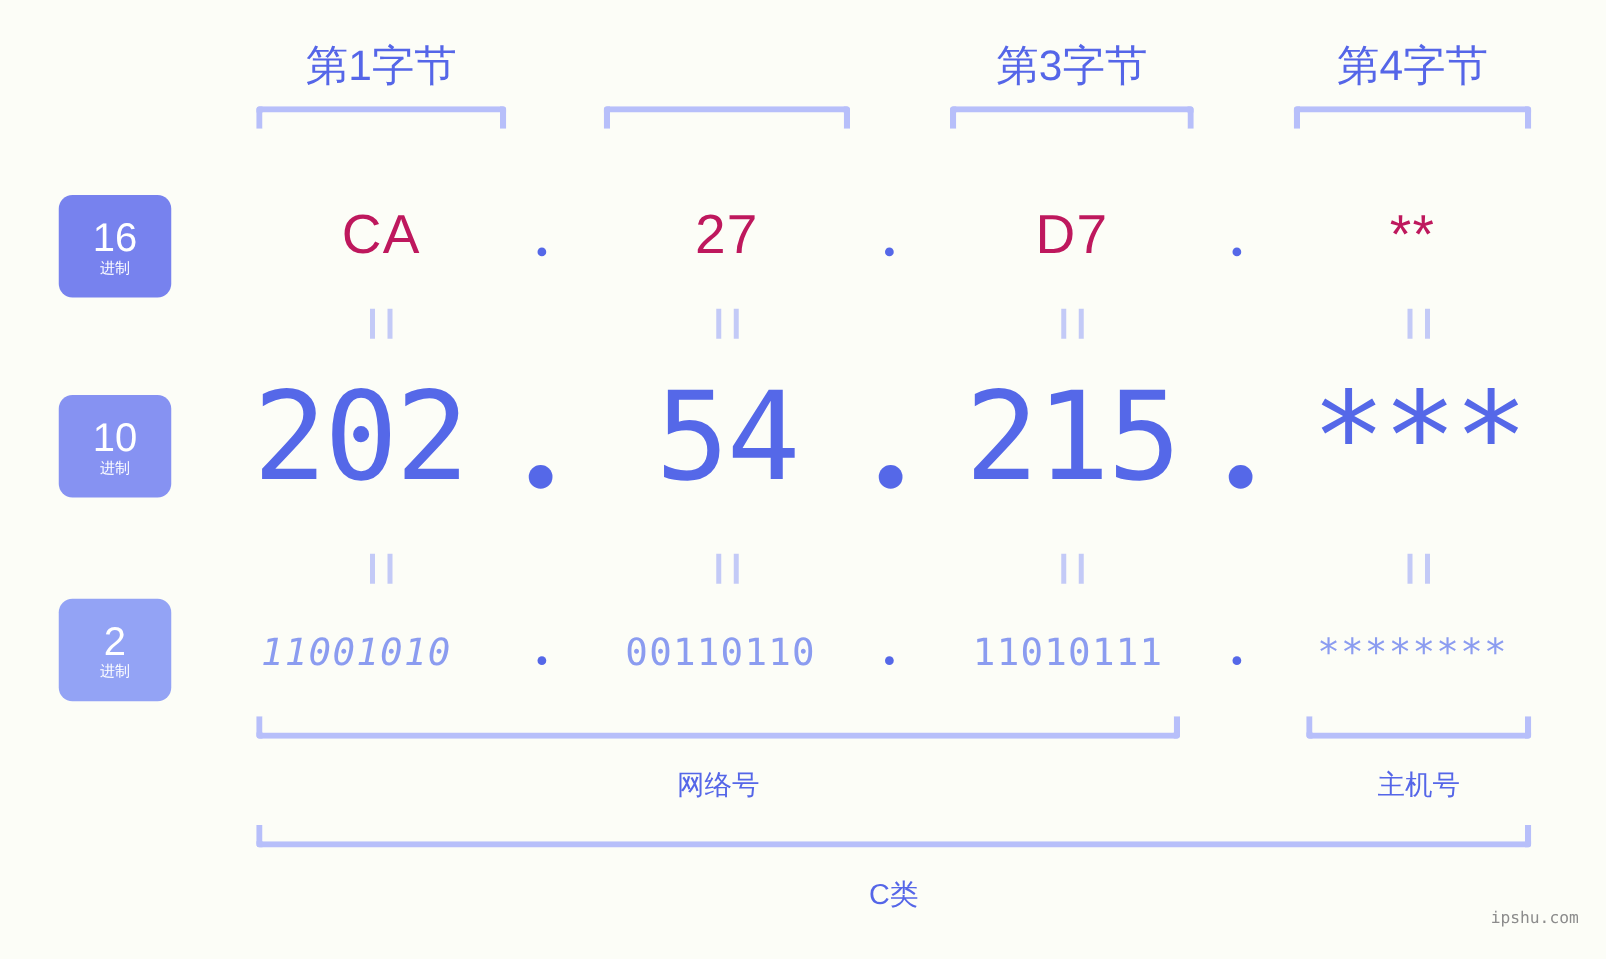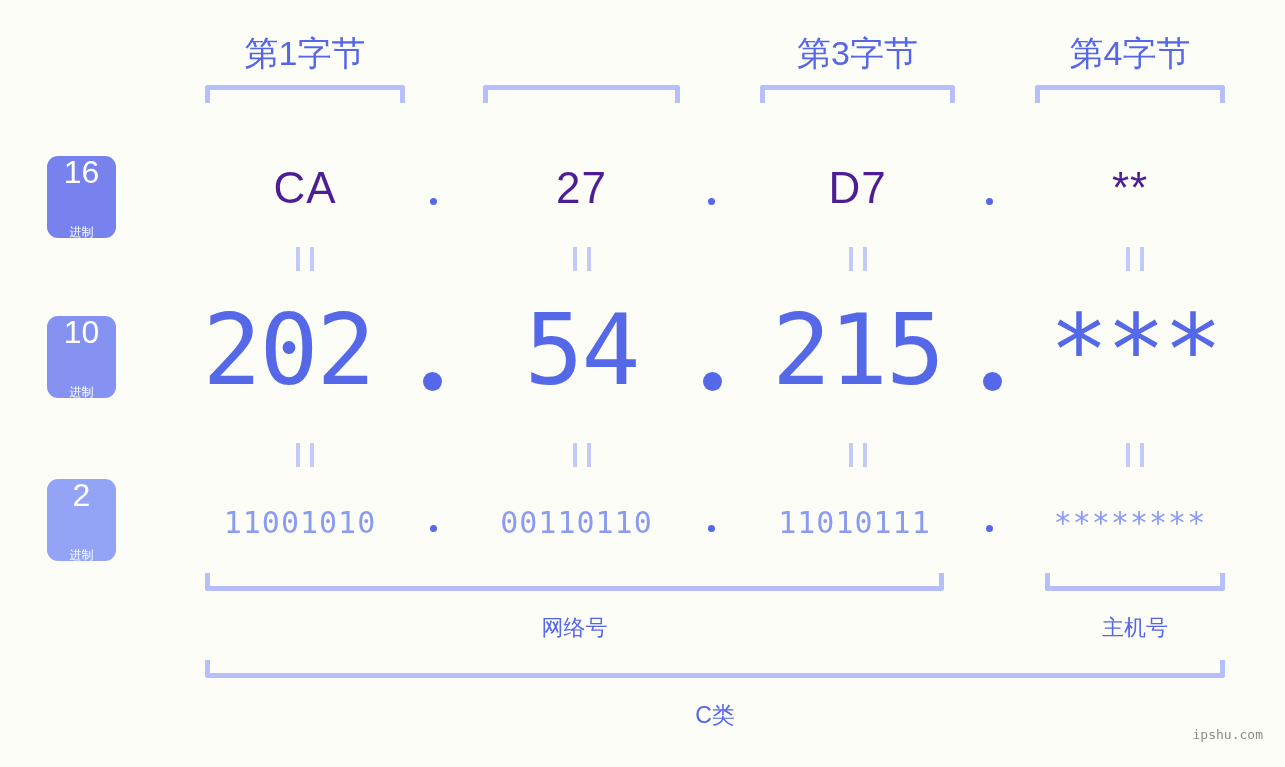--- a/index.html
+++ b/index.html
@@ -44,28 +44,28 @@
     border-top: 5px solid #b7bffa;
     border-left: 5px solid #b7bffa;
     border-right: 5px solid #b7bffa;
     border-radius: 3px 3px 0 0;
   }
 
   
   .base-badge {
     position: absolute;
     left: 47px;
-    width: 69px;
+    width: 90px;
     height: 82px;
     border-radius: 11px;
     color: #ffffff;
     text-align: center;
     display: flex;
     flex-direction: column;
-    justify-content: space-between;
+    justify-content: center;
     align-items: center;
     line-height: 1;
   }
   .base-badge .num {
     font-size: 32px;
     font-weight: 400;
     letter-spacing: 0px;
     margin-bottom: 2px;
   }
   .base-badge .sub {
@@ -76,21 +76,21 @@
 
   
   .cell {
     position: absolute;
     text-align: center;
     white-space: nowrap;
   }
 
   .row-hex .cell {
     font-size: 44px;
-    color: #4c1d95;
+    color: #be185d;
     font-family: "Liberation Sans", sans-serif;
     letter-spacing: 1px;
   }
 
   .row-dec .cell {
     font-size: 98px;
     color: #5568e8;
     font-family: "DejaVu Sans Mono", monospace;
     letter-spacing: -2px;
     font-weight: 400;
@@ -263,21 +263,21 @@
   <div class="eqmark" style="left:849px;top:443px;">
     <i></i>
       <i></i>
   </div>
   <div class="eqmark" style="left:1126px;top:443px;">
     <i></i>
       <i></i>
   </div>
 
   <div class="row-bin">
-    <div class="cell" style="left:200px;top:505px;width:200px;">
+    <div class="cell" style="left:185px;top:505px;width:200px;font-style:italic;">
       <span>11001010</span>
     </div>
     <div class="cell" style="left:478px;top:505px;width:197px;">
       <span>00110110</span>
     </div>
     <div class="cell" style="left:757px;top:505px;width:195px;">
       <span>11010111</span>
     </div>
     <div class="cell" style="left:1035px;top:505px;width:190px;">
       <span>********</span>

